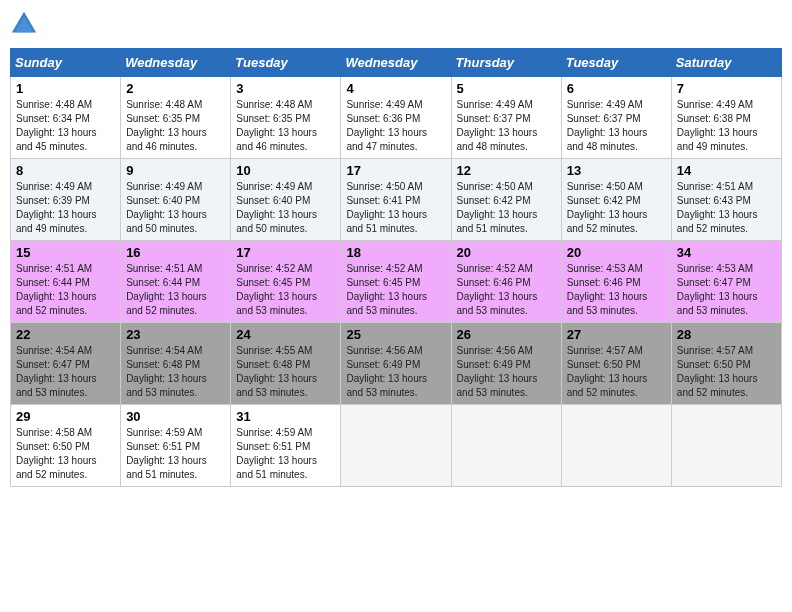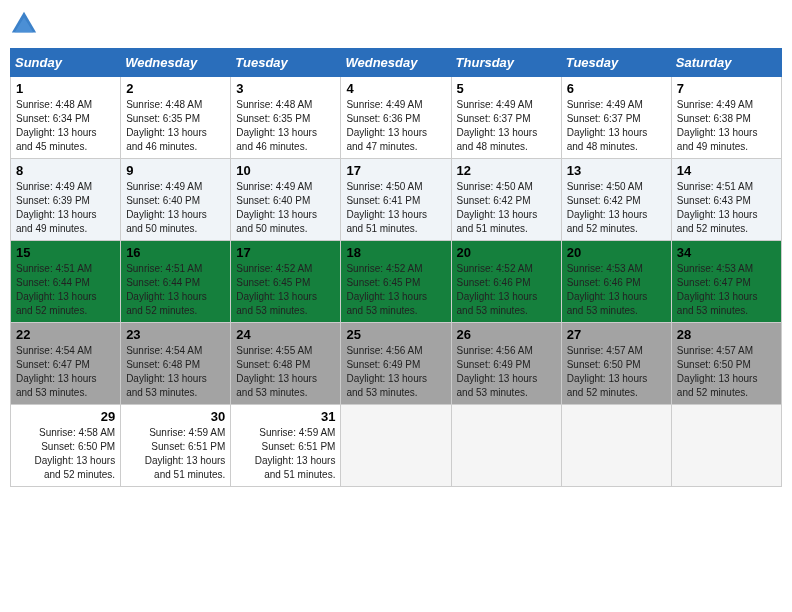--- a/index.html
+++ b/index.html
@@ -223,21 +223,21 @@
       </td>
         <td>
         <div class="day-num">14</div>
         <div class="day-info">
           Sunrise: 4:51 AM<br>
           Sunset: 6:43 PM<br>
           Daylight: 13 hours and 52 minutes.
         </div>
       </td>
       </tr>
-      <tr style="background: #15803d;">
+      <tr style="background: #f0abfc;">
         <td>
         <div class="day-num">15</div>
         <div class="day-info">
           Sunrise: 4:51 AM<br>
           Sunset: 6:44 PM<br>
           Daylight: 13 hours and 52 minutes.
         </div>
       </td>
         <td>
         <div class="day-num">16</div>
@@ -339,21 +339,21 @@
       </td>
         <td>
         <div class="day-num">28</div>
         <div class="day-info">
           Sunrise: 4:57 AM<br>
           Sunset: 6:50 PM<br>
           Daylight: 13 hours and 52 minutes.
         </div>
       </td>
       </tr>
-      <tr style="background: rgb(255, 255, 255); text-align: right;">
+      <tr style="background: rgb(255, 255, 255);">
         <td>
         <div class="day-num">29</div>
         <div class="day-info">
           Sunrise: 4:58 AM<br>
           Sunset: 6:50 PM<br>
           Daylight: 13 hours and 52 minutes.
         </div>
       </td>
         <td>
         <div class="day-num">30</div>

